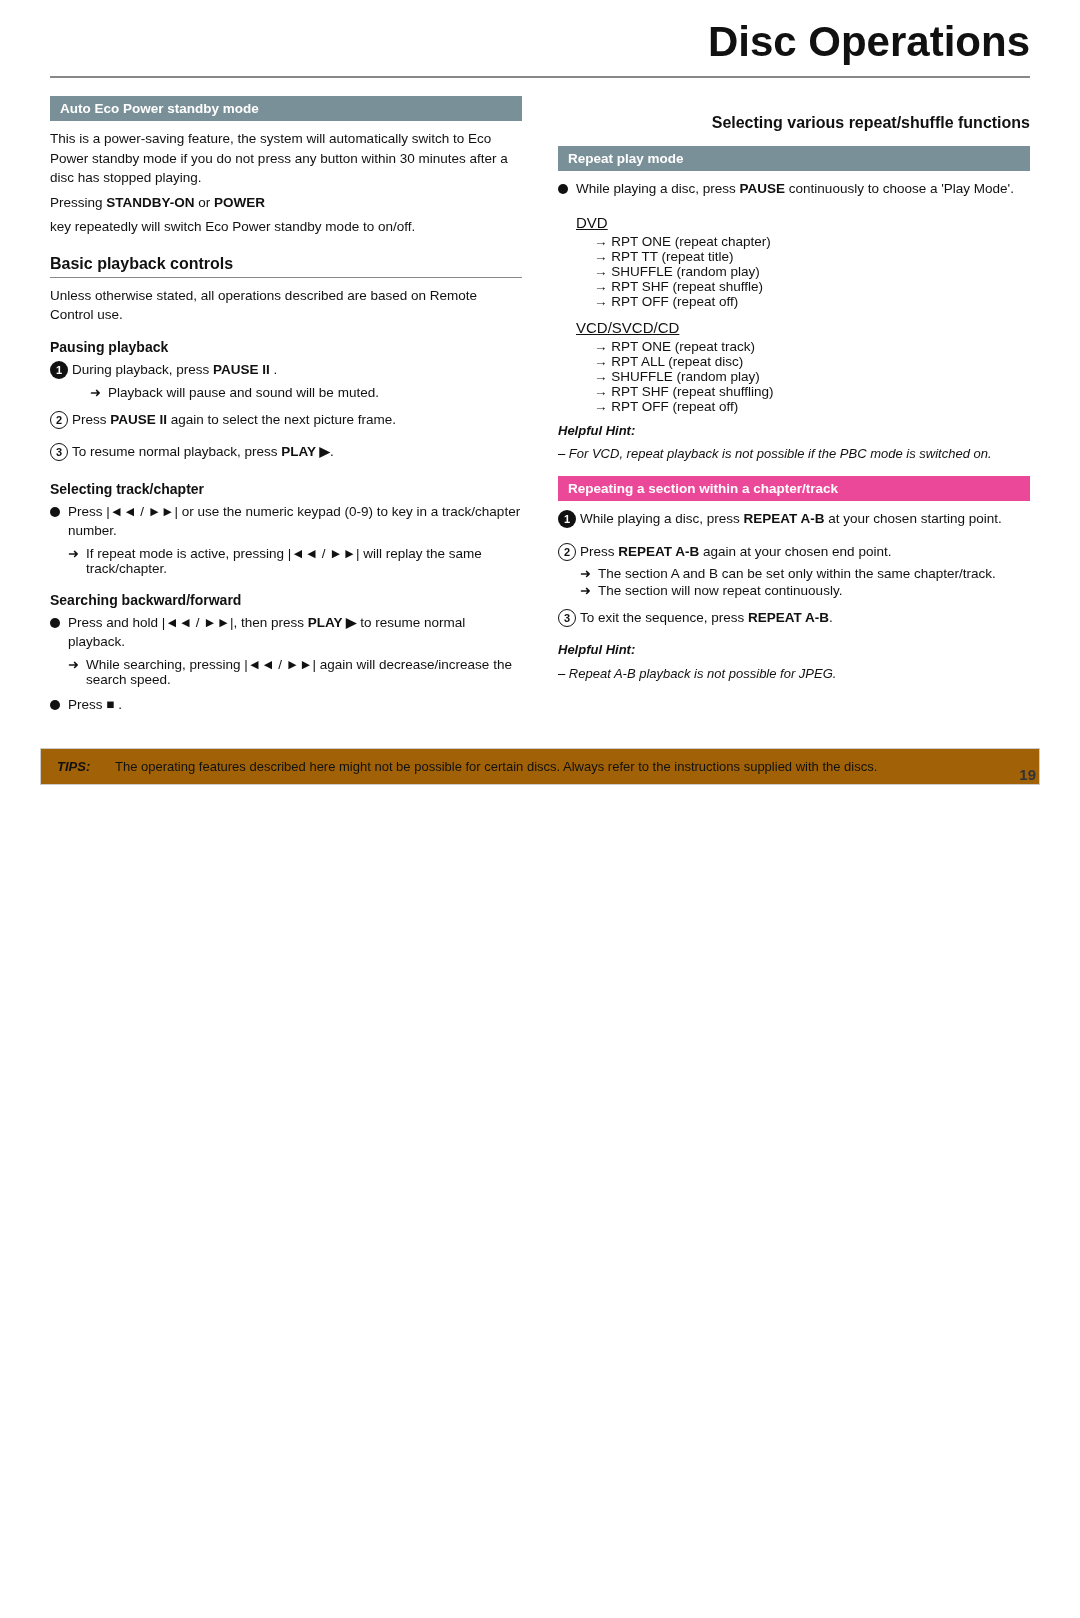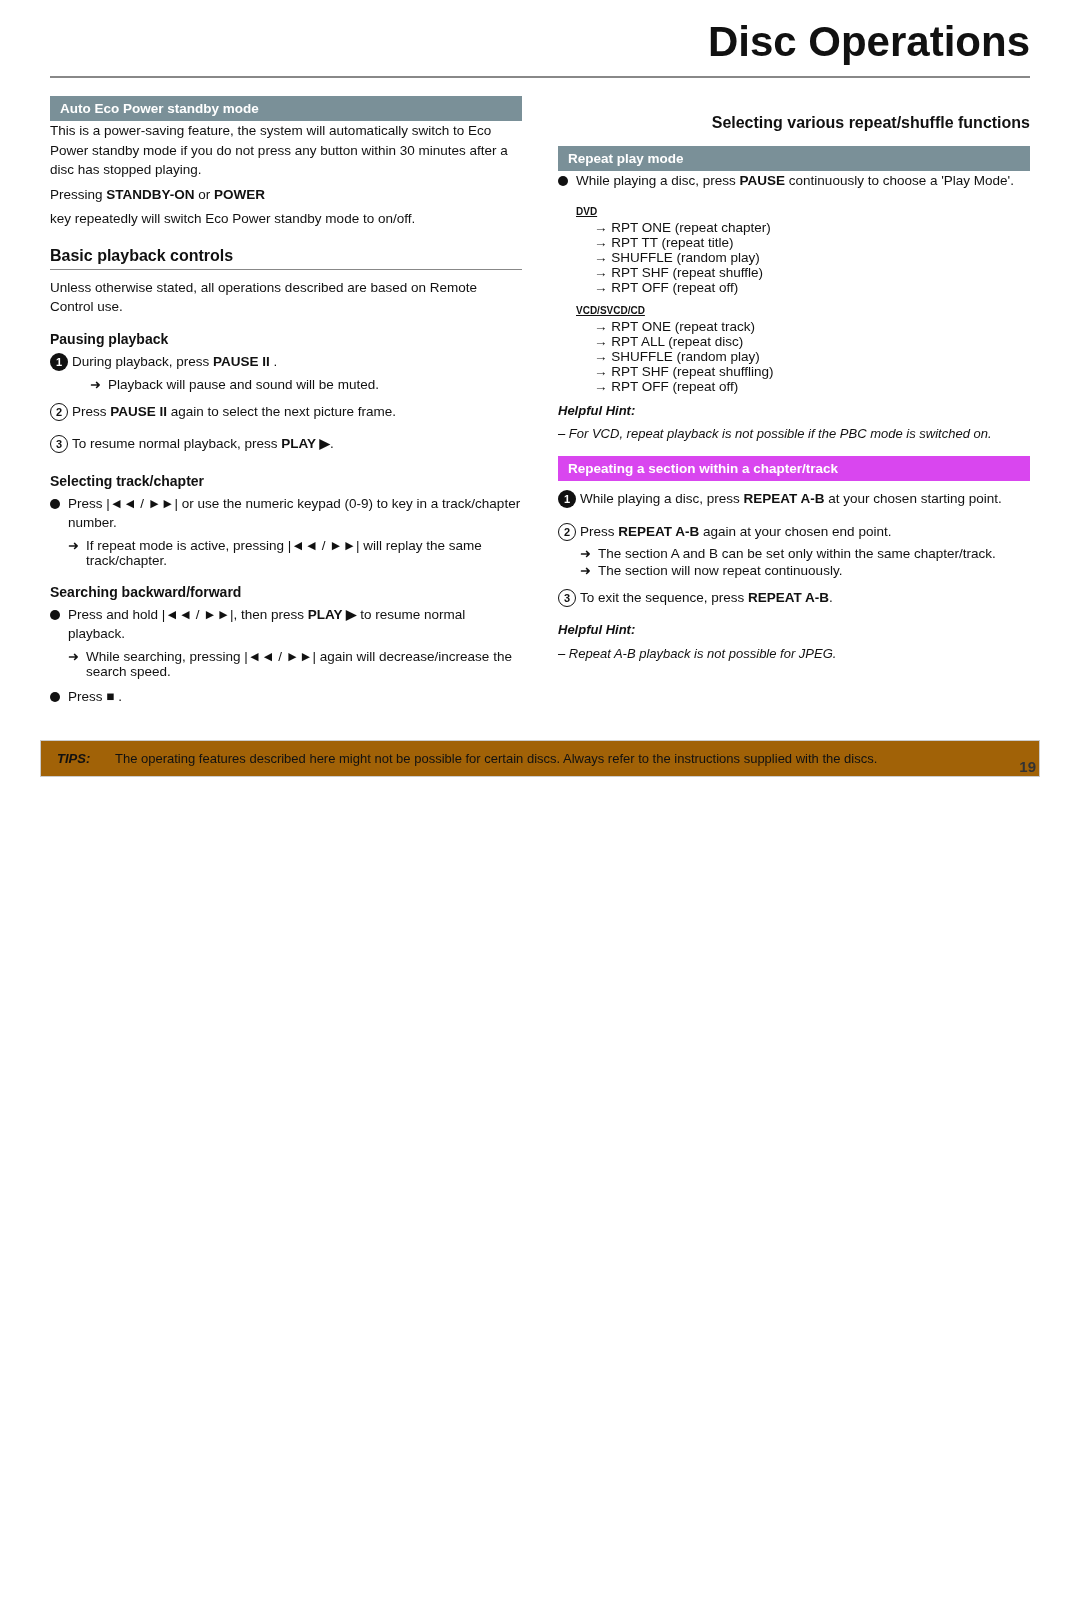--- a/index.html
+++ b/index.html
@@ -41,24 +41,25 @@
       flex: 1;
       min-width: 0;
     }
     
     .section-header-gray {
       background: #7a9098;
       color: #fff;
       font-weight: bold;
       font-size: 13.5px;
       padding: 5px 10px;
+      margin-bottom: 8px;
       display: block;
     }
     .section-header-dark {
-      background: #d946ef;
+      background: #ec4899;
       color: #fff;
       font-weight: bold;
       font-size: 13.5px;
       padding: 5px 10px;
       margin-bottom: 8px;
       display: block;
     }
     .section-title-bold {
       font-size: 16px;
       font-weight: bold;
@@ -138,22 +139,22 @@
       width: 10px;
       height: 10px;
       border-radius: 50%;
       background: #111;
       display: inline-block;
     }
     b { font-weight: bold; }
     
     .media-header {
       text-decoration: underline;
-      font-weight: bold;
-      font-size: 10px;
+      font-weight: normal;
+      font-size: 15px;
       margin-top: 10px;
       margin-bottom: 3px;
     }
     
     .helpful-hint {
       font-style: italic;
       margin-top: 8px;
       margin-bottom: 8px;
       font-size: 13px;
     }

